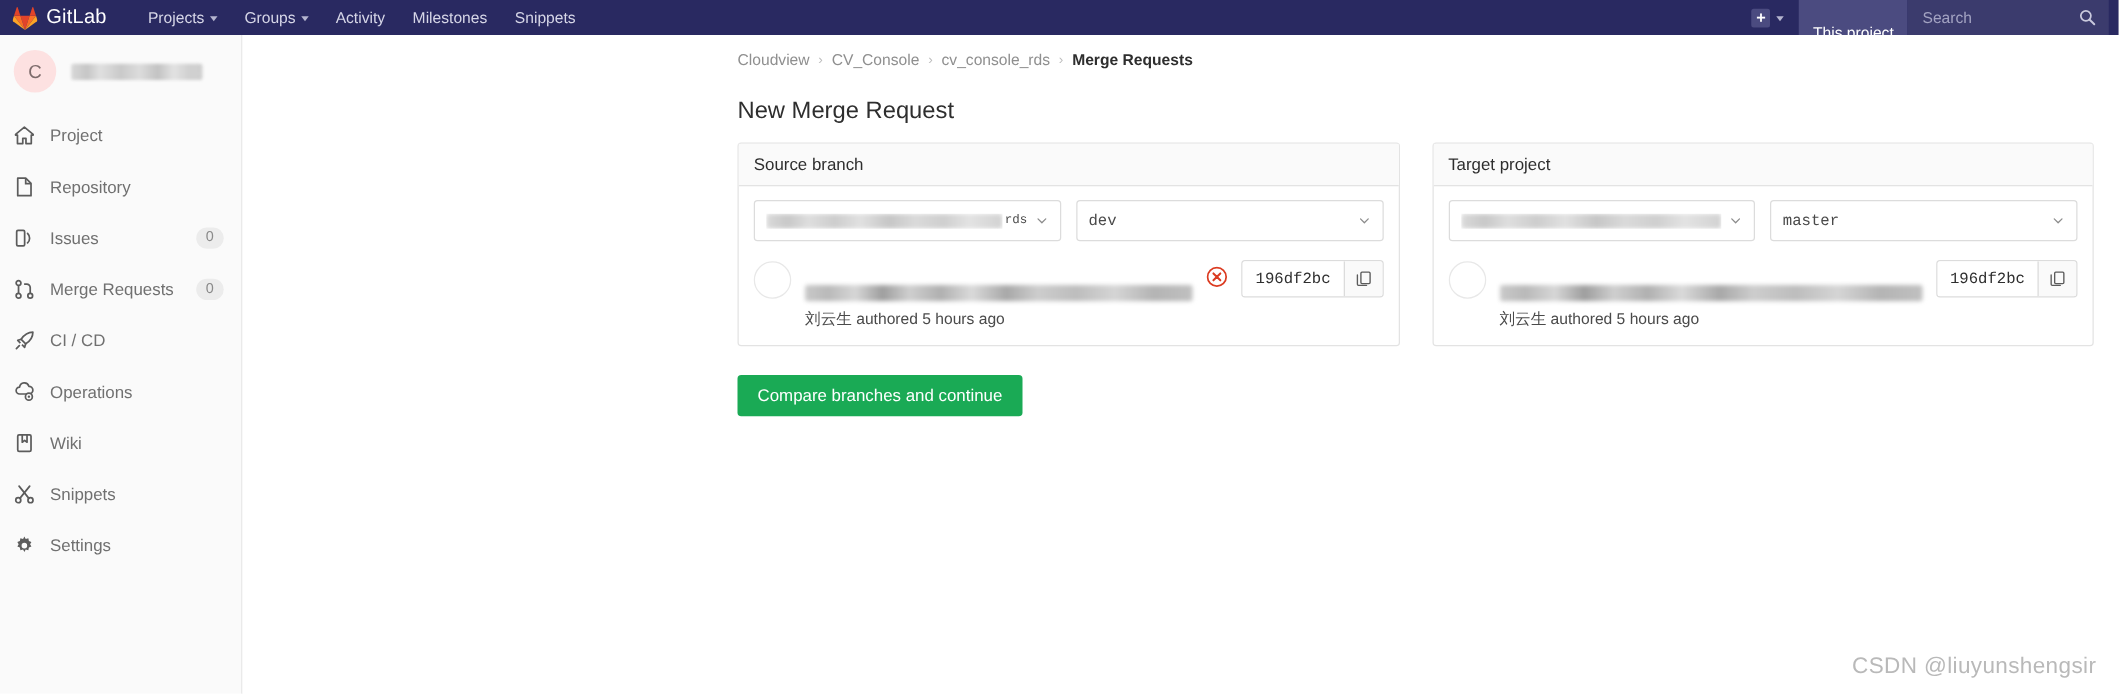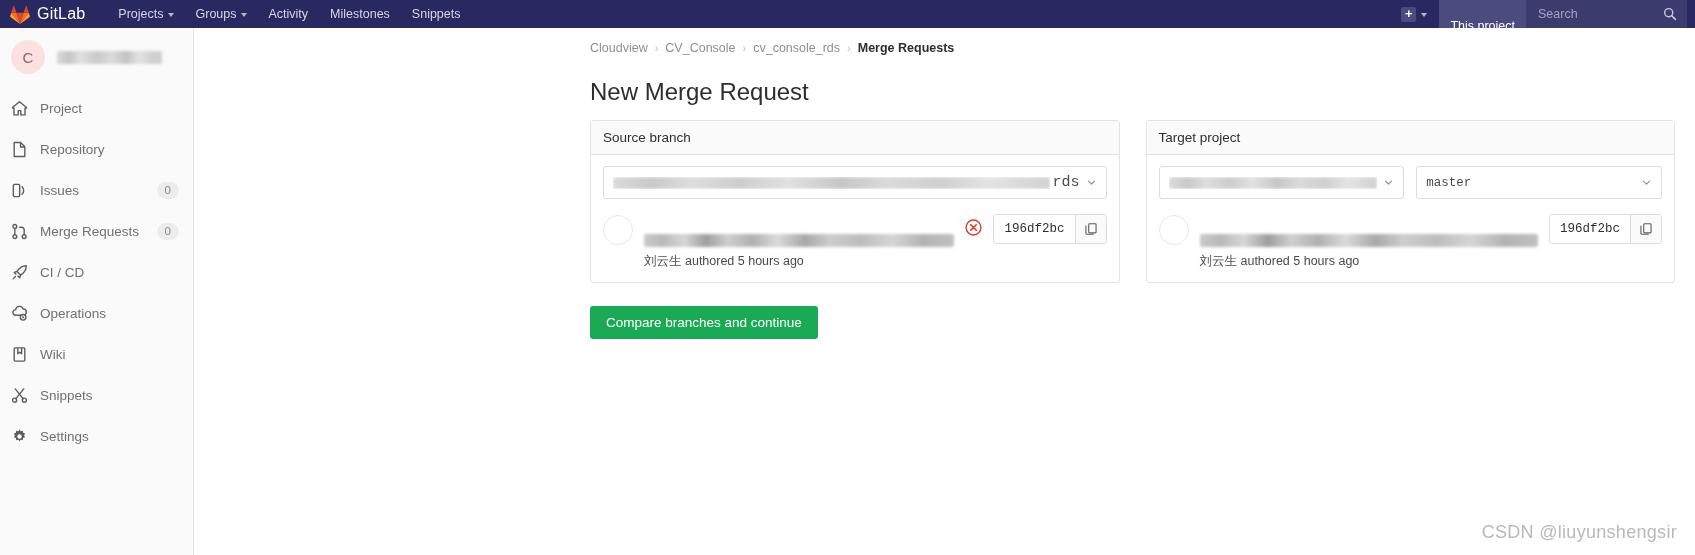--- a/index.html
+++ b/index.html
@@ -144,21 +144,21 @@
     font-size:12.5px;
     color:#8f8f8f;
     display:flex; align-items:center; gap:7px;
   }
   .crumbs a { color:#8f8f8f; text-decoration:none; cursor:pointer; }
   .crumbs .sep { color:#bdbdbd; font-size:11px; }
   .crumbs .current { color:#2e2e2e; font-weight:bold; cursor:pointer; }
 
   .page-title {
     margin:23px 0 14px 396px;
-    font-size:24px;
+    font-size:19px;
     color:#2e2e2e;
   }
 
   .panels { display:flex; gap:26px; padding-left:396px; padding-right:20px;align-items:center; }
   .panel {
     border:1px solid #e3e3e3;
     border-radius:3px;
     background:#fff;
     flex:1 1 0;
     min-width:0;
@@ -191,21 +191,21 @@
     flex:1; display:flex; align-items:center; gap:0; overflow:hidden; min-width:0;
   }
   .select .blurv .bb {
     flex:1;
     height:12px;
     border-radius:2px;
     background:linear-gradient(90deg,#dadada 0%,#c8c8c8 9%,#dedede 18%,#cdcdcd 29%,#e1e1e1 40%,#c6c6c6 52%,#dadada 63%,#cfcfcf 75%,#e3e3e3 86%,#d2d2d2 100%);
     filter:blur(1.5px);
     min-width:10px;
   }
-  .select .tail { font-family:"Liberation Mono", monospace; font-size:15px; color:#4a4a4a; padding-left:2px; }
+  .select .tail { font-family:"Liberation Mono", monospace; font-size:10px; color:#4a4a4a; padding-left:2px; }
   .chev {
     width:11px;height:11px;flex:0 0 11px;margin-left:6px;color:#8c8c8c;
   }
 
   .commit-row {
     display:flex; align-items:flex-start;
     padding-top:14px;
     gap:11px;
   }
   .commit-av {
@@ -432,20 +432,26 @@
           <div class="selects">
             <div class="select">
               <span class="blurv">
                 <span class="bb"></span>
               </span>
               <span class="tail">rds</span>
               <svg class="chev" viewBox="0 0 16 16">
                 <path d="M3.5 6l4.5 4.5L12.5 6" fill="none" stroke="#8c8c8c" stroke-width="1.5" stroke-linecap="round" stroke-linejoin="round"></path>
               </svg>
             </div>
+            <div class="select">
+              <span class="val">dev</span>
+              <svg class="chev" viewBox="0 0 16 16">
+                <path d="M3.5 6l4.5 4.5L12.5 6" fill="none" stroke="#8c8c8c" stroke-width="1.5" stroke-linecap="round" stroke-linejoin="round"></path>
+              </svg>
+            </div>
           </div>
 
           <div class="commit-row">
             <div class="commit-av"></div>
             <div class="commit-mid">
               <div class="commit-msg-blur"></div>
               <div class="commit-author">刘云生 authored 5 hours ago</div>
             </div>
             <svg class="err-ic" viewBox="0 0 16 16">
               <circle cx="8" cy="8" r="7" fill="none" stroke="#db3b21" stroke-width="1.3"></circle>

